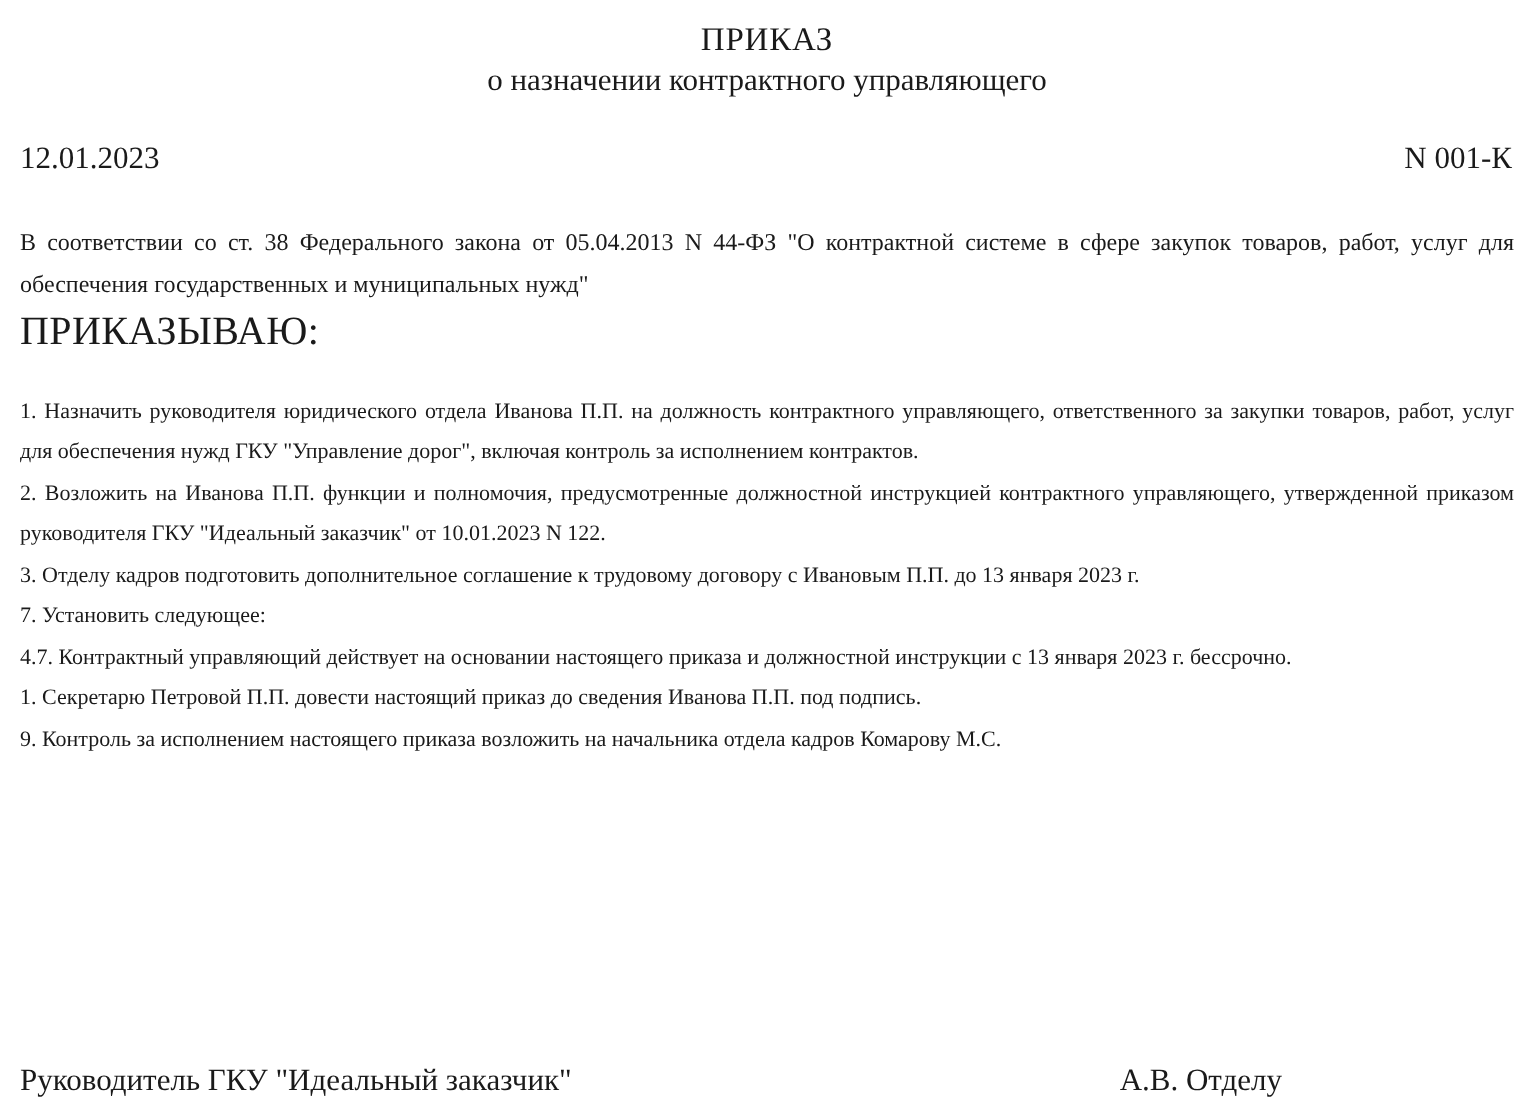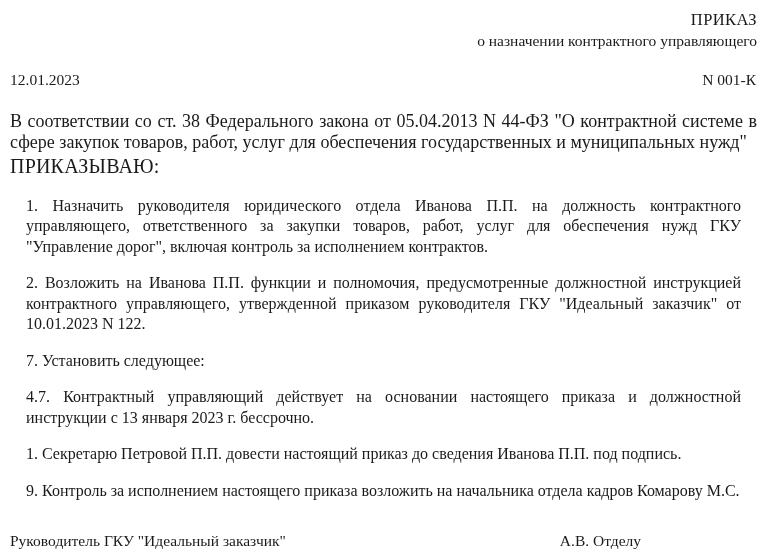--- a/index.html
+++ b/index.html
@@ -19,21 +19,21 @@
   .page {
     position: relative;
     width: 770px;
     height: 560px;
     box-sizing: border-box;
     padding: 0 13px 0 10px;
   }
 
   
   .doc-title-block {
-    text-align: right;
+    text-align: center;
     padding-top: 9px;
   }
   .doc-title {
     font-size: 16.5px;
     line-height: 21px;
     letter-spacing: 0.4px;
     white-space: nowrap;
   }
   .doc-subtitle {
     font-size: 15.5px;
@@ -49,40 +49,40 @@
     margin-top: 19px;
     font-size: 15.5px;
     line-height: 20px;
   }
   .meta-date { white-space: nowrap; }
   .meta-number { white-space: nowrap; padding-right: 1px; }
 
   
   .preamble {
     margin-top: 21px;
-    font-size: 18px;
+    font-size: 12px;
     line-height: 20.5px;
     text-align: justify;
     text-justify: inter-word;
   }
   .order-word {
     margin-top: 4px;
     font-size: 20px;
     line-height: 20.5px;
     letter-spacing: 0.2px;
   }
   .clause-list {
     margin-top: 19px;
   }
   .clause {
-    font-size: 16px;
+    font-size: 11px;
     line-height: 20.5px;
     text-align: justify;
     text-justify: inter-word;
-    margin: 16px;
+    margin: 0;
   }
   .clause.no-justify {
     text-align: left;
   }
 
   
   .signature-row {
     position: absolute;
     left: 10px;
     right: 13px;
@@ -113,20 +113,21 @@
     <span class="meta-number">N 001-К</span>
   </div>
 
   <div class="preamble">В соответствии со ст. 38 Федерального закона от 05.04.2013 N 44-ФЗ "О контрактной системе в сфере закупок товаров, работ, услуг для обеспечения государственных и муниципальных нужд"</div>
 
   <div class="order-word">ПРИКАЗЫВАЮ:</div>
 
   <div class="clause-list">
     <p class="clause">1. Назначить руководителя юридического отдела Иванова П.П. на должность контрактного управляющего, ответственного за закупки товаров, работ, услуг для обеспечения нужд ГКУ "Управление дорог", включая контроль за исполнением контрактов.</p>
     <p class="clause">2. Возложить на Иванова П.П. функции и полномочия, предусмотренные должностной инструкцией контрактного управляющего, утвержденной приказом руководителя ГКУ "Идеальный заказчик" от 10.01.2023 N 122.</p>
+    <p class="clause">3. Отделу кадров подготовить дополнительное соглашение к трудовому договору с Ивановым П.П. до 13 января 2023 г.</p>
     <p class="clause no-justify">7. Установить следующее:</p>
     <p class="clause">4.7. Контрактный управляющий действует на основании настоящего приказа и должностной инструкции с 13 января 2023 г. бессрочно.</p>
     <p class="clause no-justify">1. Секретарю Петровой П.П. довести настоящий приказ до сведения Иванова П.П. под подпись.</p>
     <p class="clause">9. Контроль за исполнением настоящего приказа возложить на начальника отдела кадров Комарову М.С.</p>
   </div>
 
   <div class="signature-row">
     <span class="sig-role">Руководитель ГКУ "Идеальный заказчик"</span>
     <span class="sig-name">А.В. Отделу</span>
   </div>

